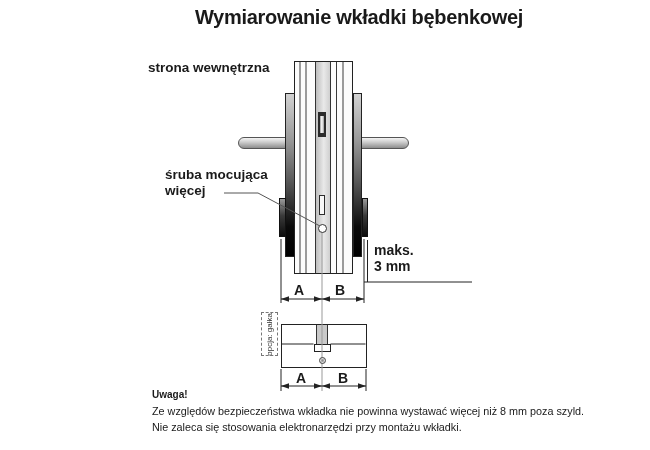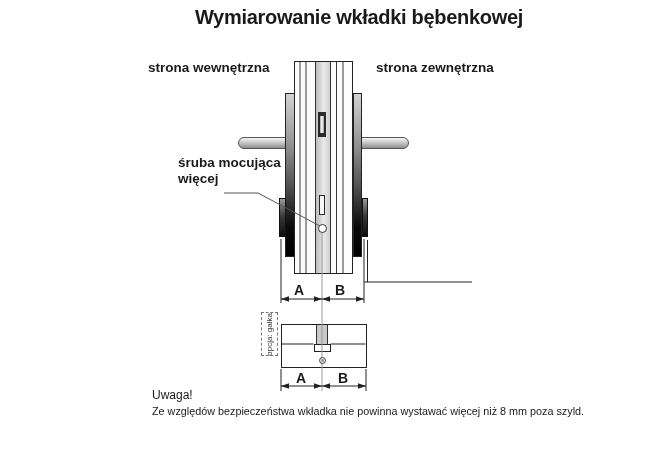--- a/index.html
+++ b/index.html
@@ -1,21 +1,21 @@
 <!DOCTYPE html>
 <html><head>
 <meta charset="utf-8">
 <style>
   html,body{margin:0;padding:0;background:#fff;}
   .canvas{position:relative;width:650px;height:450px;background:#fff;overflow:hidden;
           font-family:"Liberation Sans",sans-serif;color:#1a1a1a;}
   .abs{position:absolute;}
   .title{left:0;top:6px;width:650px;text-align:center;font-size:20px;font-weight:bold;letter-spacing:-0.3px;padding-left:34px;}
   .side-label{font-size:13.5px;font-weight:bold;white-space:nowrap;}
-  .screw-label{left:165px;top:155px;font-size:13.5px;font-weight:bold;line-height:16px;margin-left:13px;}
+  .screw-label{left:165px;top:167px;font-size:13.5px;font-weight:bold;line-height:16px;}
   .max-label{left:374px;top:242px;font-size:14px;font-weight:bold;line-height:16px;}
   .dim-label{font-size:14px;font-weight:bold;width:20px;text-align:center;}
   
   .door{left:294px;top:61px;width:59px;height:213px;background:#fcfcfc;border:1.5px solid #222;box-sizing:border-box;z-index:1;}
   .strip{left:315px;top:62px;width:16px;height:211px;background:linear-gradient(90deg,#bdbdbd,#e9e9e9 55%,#cfcfcf);
          border-left:1px solid #333;border-right:1px solid #333;box-sizing:border-box;z-index:2;}
   .rod{top:137px;width:48px;height:12px;background:linear-gradient(180deg,#f4f4f4,#c9c9c9 45%,#8d8d8d);
        border:1px solid #555;box-sizing:border-box;z-index:2;}
   .rod-l{left:238px;border-radius:6px 0 0 6px;}
   .rod-r{left:361px;border-radius:0 6px 6px 0;}
@@ -40,35 +40,34 @@
          border-left:1px solid #333;border-right:1px solid #333;box-sizing:border-box;z-index:2;}
   .cam-notch{left:313.5px;top:344px;width:17px;height:8px;background:#fdfdfd;border:1.5px solid #222;box-sizing:border-box;z-index:3;}
   .screw-bottom{left:319px;top:357px;width:7px;height:7px;border-radius:50%;box-sizing:border-box;
          border:1px solid #444;background:radial-gradient(circle at 50% 50%,#8f8f8f 0 18%,#e2e2e2 60%);z-index:5;}
   .knob-box{left:261px;top:312px;width:16.5px;height:44px;border:1px dashed #777;box-sizing:border-box;z-index:2;
             display:flex;align-items:center;justify-content:center;}
   .knob-box span{writing-mode:vertical-rl;transform:rotate(180deg);font-size:8px;color:#333;white-space:nowrap;letter-spacing:0px;}
   .overlay{left:0;top:0;width:650px;height:450px;z-index:4;pointer-events:none;}
   
   .note{left:152px;top:387px;font-size:10.8px;line-height:16px;}
-  .note .head{font-weight:normal;font-size:12px;}
+  .note .head{font-weight:bold;font-size:10px;}
   .dimA-up{left:289px;top:282px;}
   .dimB-up{left:330px;top:282px;}
   .dimA-lo{left:291px;top:370px;}
   .dimB-lo{left:333px;top:370px;}
 </style>
 </head>
 <body>
 
 <div class="canvas">
 
   <div class="abs title">Wymiarowanie wkładki bębenkowej</div>
 
   <div class="abs side-label" style="left:148px;top:60px;">strona wewnętrzna</div>
-  <div class="abs side-label" style="left:376px;top:60px;">strona zewnętrzna</div>
 
   <div class="abs door"></div>
   <div class="abs strip"></div>
   <div class="abs rod rod-l"></div>
   <div class="abs rod rod-r"></div>
   <div class="abs shield shield-l"></div>
   <div class="abs shield shield-r"></div>
   <div class="abs cylend cylend-l"></div>
   <div class="abs cylend cylend-r"></div>
   <div class="abs latch"></div>
@@ -127,24 +126,29 @@
       <polygon points="322,386 330,383.3 330,388.7"></polygon>
       <polygon points="366,386 358,383.3 358,388.7"></polygon>
     </g>
   </svg>
 
   <div class="abs screw-label">
     <div>śruba mocująca</div>
     <div>więcej</div>
   </div>
 
+  <div class="abs max-label">
+    <div>maks.</div>
+    <div>3 mm</div>
+  </div>
 
   <div class="abs dim-label dimA-up">A</div>
   <div class="abs dim-label dimB-up">B</div>
   <div class="abs dim-label dimA-lo">A</div>
   <div class="abs dim-label dimB-lo">B</div>
 
   <div class="abs note">
     <div class="head">Uwaga!</div>
     <div>Ze względów bezpieczeństwa wkładka nie powinna wystawać więcej niż 8 mm poza szyld.</div>
+    <div>Nie zaleca się stosowania elektronarzędzi  przy montażu wkładki.</div>
   </div>
 
 </div>
 
 </body></html>

